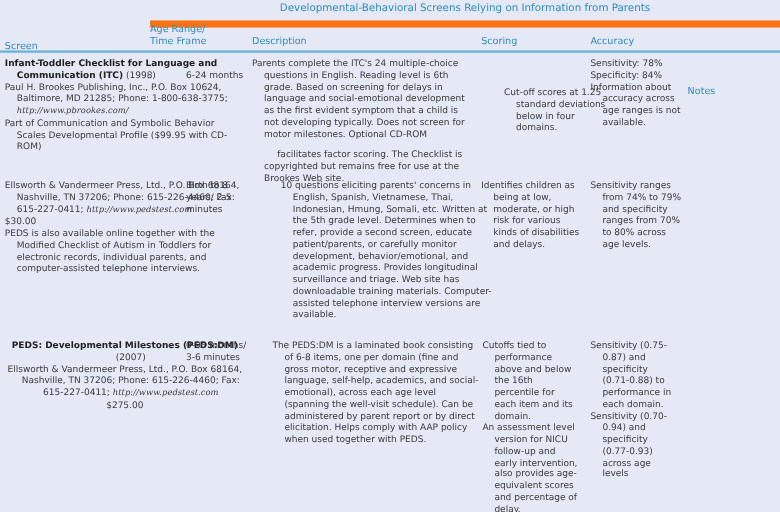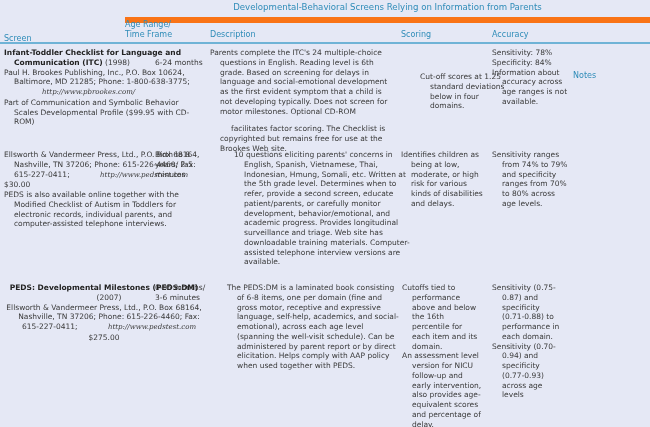--- a/index.html
+++ b/index.html
@@ -14,21 +14,21 @@
     position:absolute; left:125px; top:2px; width:525px;
     text-align:center; font-size:8.6px; color:#2f8cb8;
     padding-bottom:5px;
     border-bottom:6px solid #f97316;
   }
   .hdr { position:absolute; top:20px; font-size:8px; color:#2f8cb8; line-height:9.5px; }
   .rule { position:absolute; left:0; top:42px; width:650px; height:2px; background:#6fb3d6; }
   .cell { position:absolute; font-size:7.5px; line-height:9.75px; color:#3a3a3a; }
   .cell p { margin:0; padding-left:10px; text-indent:-10px; }
   .b { font-weight:bold; color:#222; }
-  .i { font-style:italic; font-family:"DejaVu Serif", serif; font-size:7px;margin-left:28px; }
+  .i { font-style:italic; font-family:"DejaVu Serif", serif; font-size:7px; }
 </style>
 </head>
 <body>
 
 <div class="title">Developmental-Behavioral Screens Relying on Information from Parents</div>
 
 <div class="hdr" style="left:4px;top:34px;">Screen</div>
 <div class="hdr" style="left:125px;">
   <div>Age Range/</div>
   <div>Time Frame</div>

